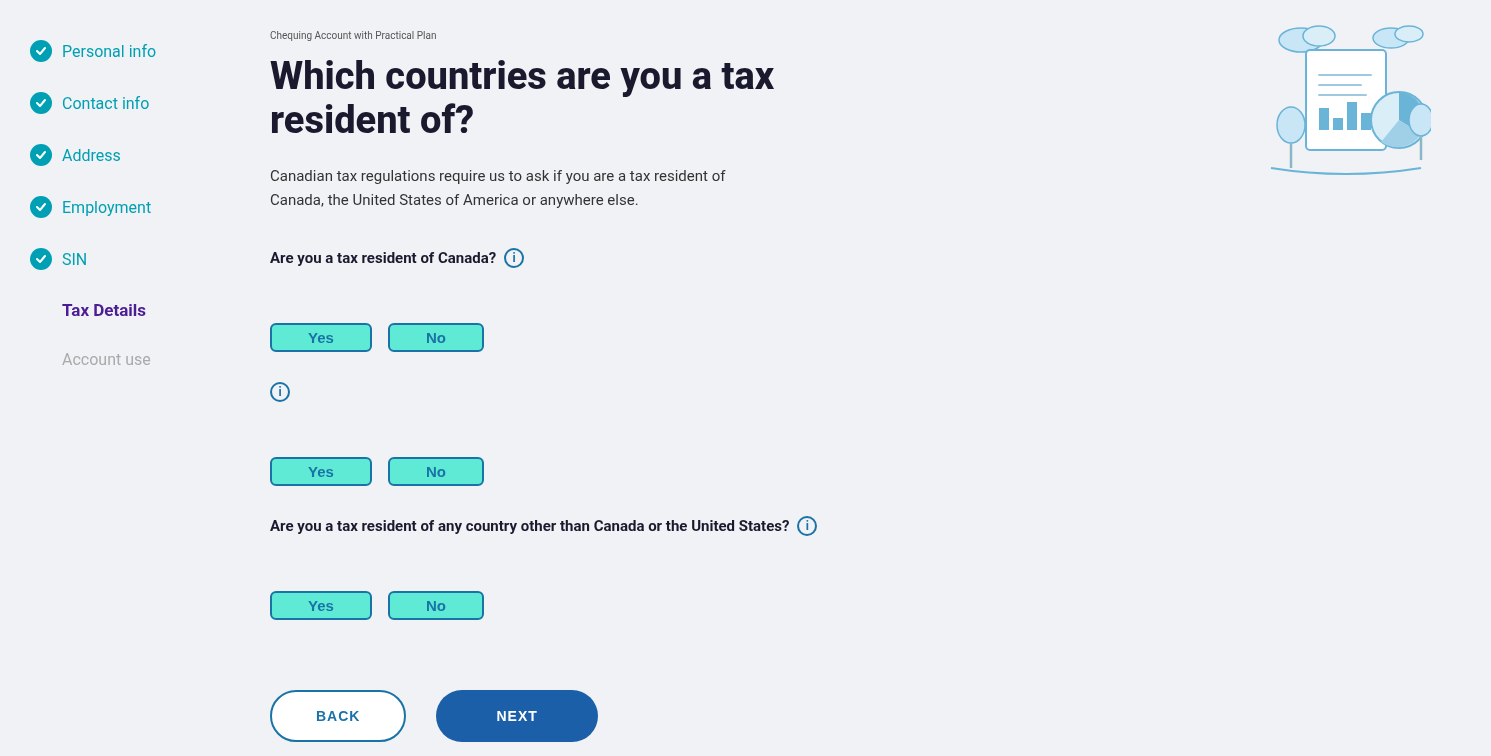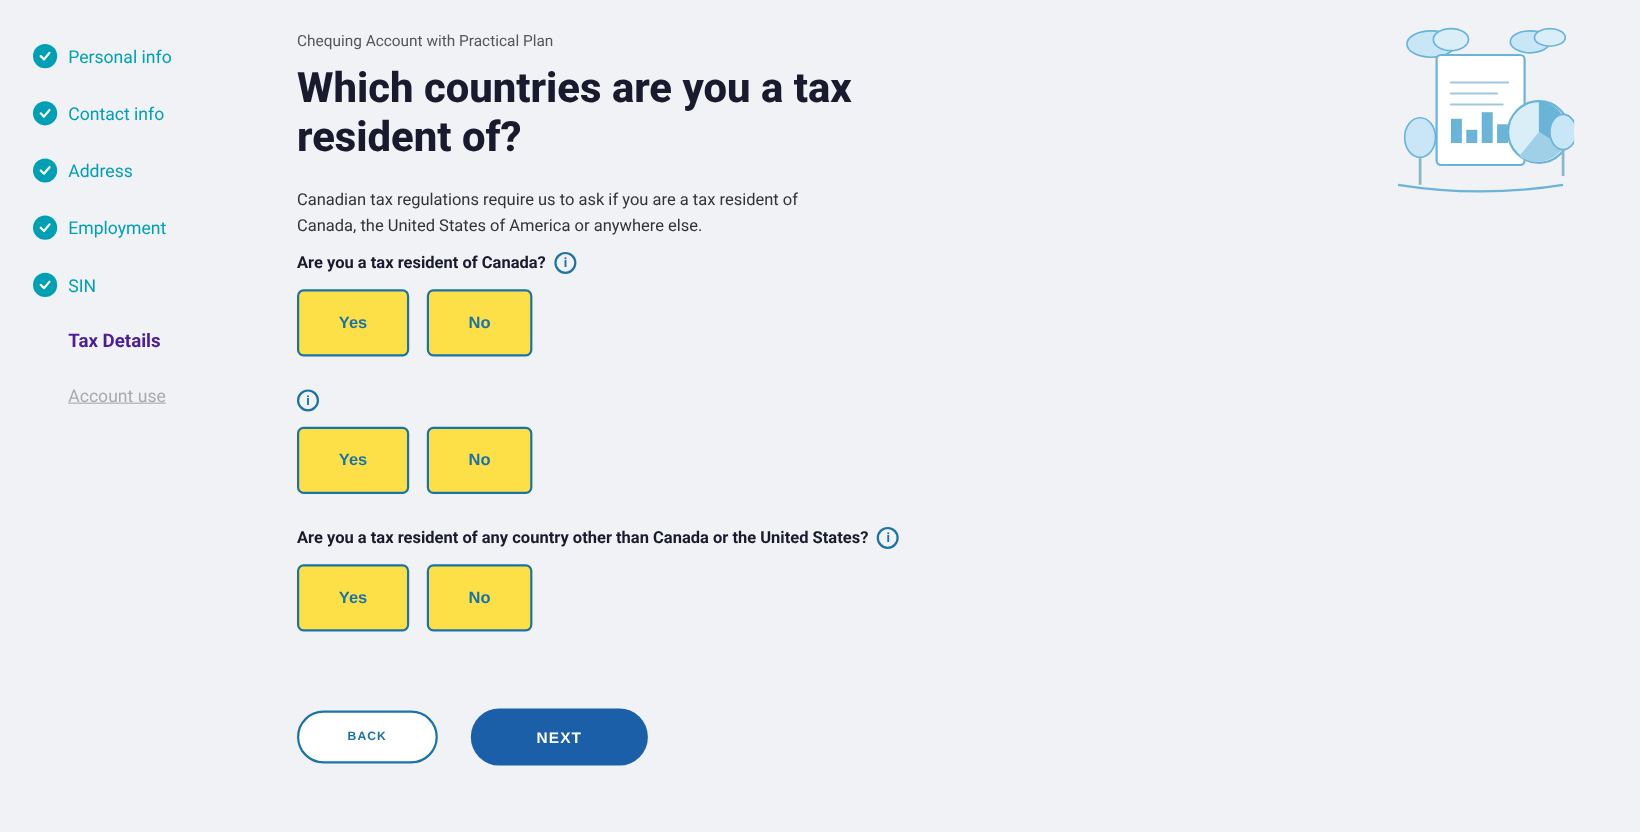--- a/index.html
+++ b/index.html
@@ -66,53 +66,52 @@
       margin-left: 32px;
     }
 
     .sidebar-item.inactive .item-label {
       color: #aaa;
       font-weight: 400;
     }
 
     .sidebar-item.inactive .item-label-indent {
       margin-left: 32px;
-      text-decoration: underline;
     }
 
     
     .main {
       flex: 1;
       display: flex;
       flex-direction: column;
       padding: 30px 60px 30px 40px;
       position: relative;
     }
 
     .account-type {
-      font-size: 14px;
+      font-size: 10px;
       color: #555;
       margin-bottom: 14px;
     }
 
     .page-title {
       font-size: 38px;
       font-weight: 800;
       color: #1a1a2e;
       line-height: 1.15;
       max-width: 520px;
       margin-bottom: 22px;
     }
 
     .description {
       font-size: 15px;
       color: #333;
       max-width: 500px;
       line-height: 1.6;
-      margin-bottom: 12px;
+      margin-bottom: 36px;
     }
 
     
     .question-block {
       margin-bottom: 30px;
     }
 
     .question-label {
       font-size: 15px;
       font-weight: 700;
@@ -138,44 +137,45 @@
       cursor: pointer;
     }
 
     .btn-group {
       display: flex;
       gap: 16px;
     }
 
     .btn-yesno {
       border: 2px solid #1a73a7;
-      background: #fde047;
+      background: #5eead4;
       color: #1a73a7;
       font-size: 15px;
       font-weight: 600;
-      padding: 20px 36px;
+      padding: 4px 36px;
       border-radius: 6px;
       cursor: pointer;
       min-width: 90px;
       text-align: center;
+      margin-top: 41px;
     }
 
     
     .footer-actions {
       display: flex;
       gap: 30px;
       align-items: center;
       margin-top: 40px;
     }
 
     .btn-back {
       border: 2.5px solid #1a73a7;
       background: white;
       color: #1a73a7;
-      font-size: 11px;
+      font-size: 14px;
       font-weight: 700;
       padding: 16px 44px;
       border-radius: 40px;
       cursor: pointer;
       letter-spacing: 1px;
       text-transform: uppercase;
     }
 
     .btn-next {
       background: #1a5fa8;

